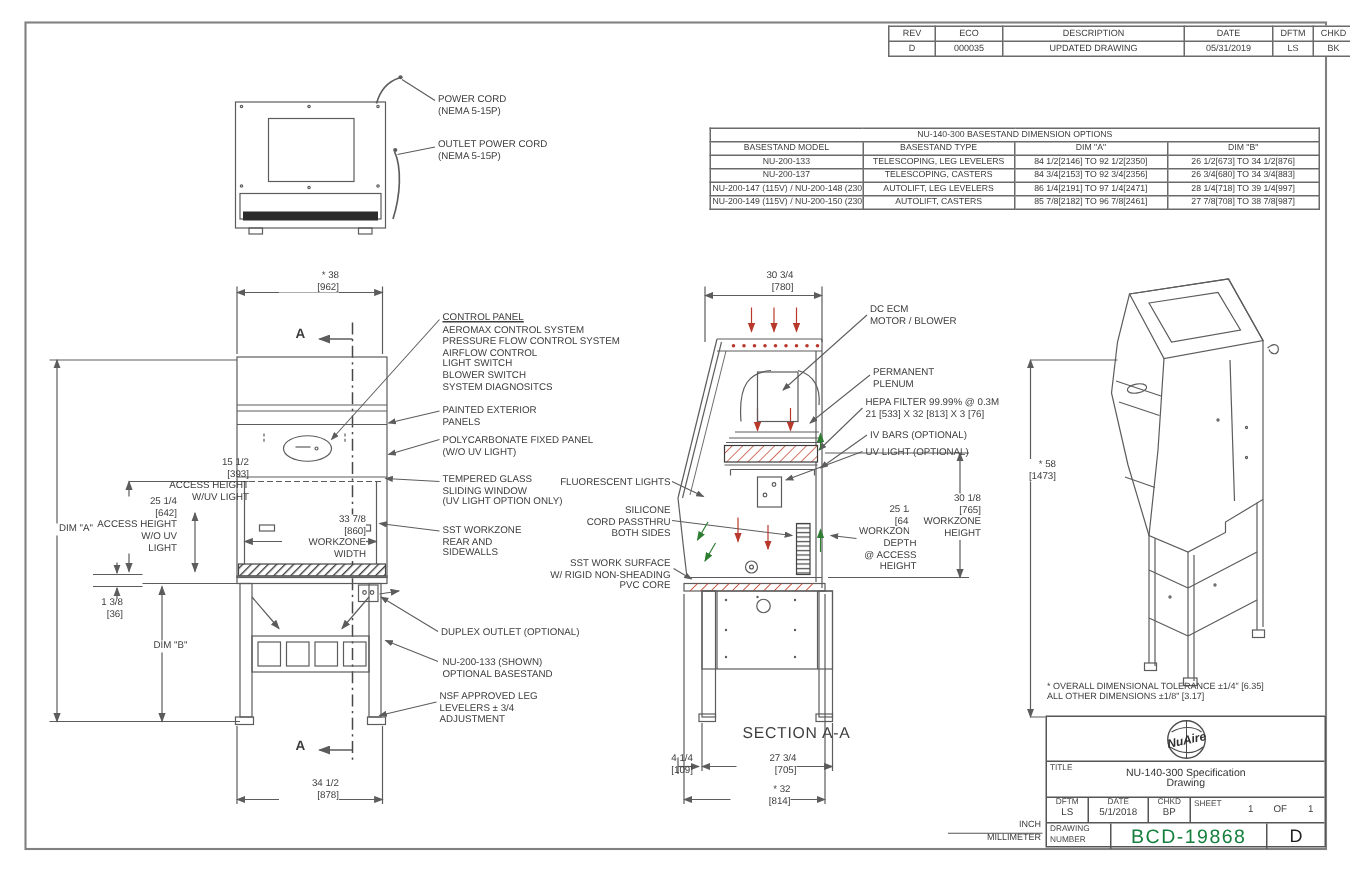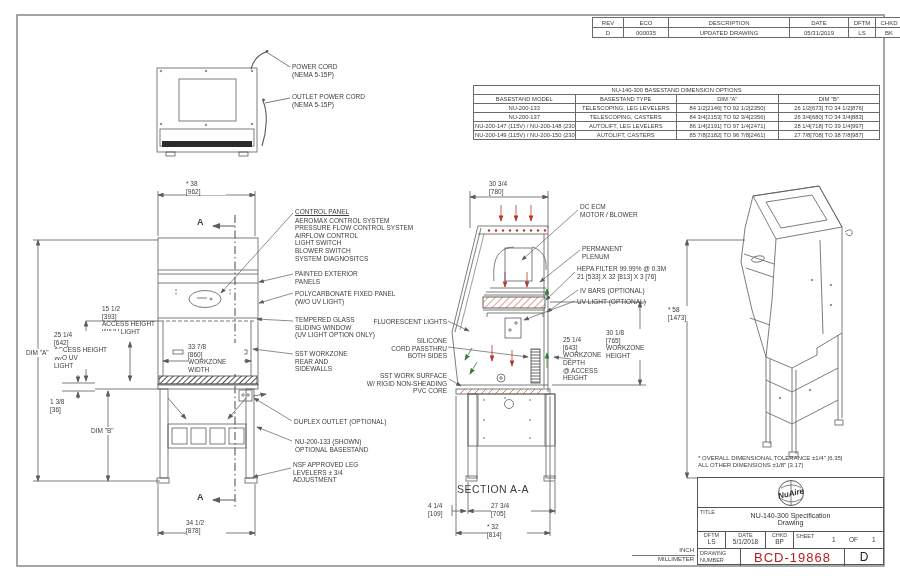--- a/index.html
+++ b/index.html
@@ -1,21 +1,21 @@
 <!DOCTYPE html>
 <html><head>
 <meta charset="utf-8">
 <style>
   html,body{margin:0;padding:0;background:#fff;}
   #sheet{position:relative;width:900px;height:582px;background:#fff;overflow:hidden;
          font-family:"Liberation Sans",sans-serif;}
   svg{position:absolute;left:0;top:0;}
   .lbl{position:absolute;font-family:"Liberation Sans",sans-serif;font-size:6.5px;
        line-height:1.18;color:#3d3d3d;white-space:pre-line;}
-  .ctr{text-align:left;}
+  .ctr{text-align:right;}
   .rgt{text-align:right;}
   .wbg{background:#fff;}
   .u{text-decoration:underline;}
   .secA{font-size:9px;font-weight:bold;color:#3d3d3d;}
   .big{font-size:10.5px;letter-spacing:.5px;}
   .f6{font-size:6px;}
   .dtable{position:absolute;border-collapse:collapse;table-layout:fixed;background:#fff;
           color:#3d3d3d;font-family:"Liberation Sans",sans-serif;}
   .dtable td{border:1px solid #6a6a6a;padding:0 1px;text-align:center;overflow:hidden;
              white-space:nowrap;font-weight:normal;}
@@ -518,21 +518,21 @@
       <span style="position:absolute;left:78px;top:4px;font-size:6.5px">1</span>
     </div>
   </div>
 
   <div class="tb-row" style="top:71px;height:17px;">
     <div style="position:absolute;left:0;top:0;width:42px;height:100%;border-right:1px solid #555;">
       <div class="cell-lab" style="padding:1px 0 0 2px;white-space:pre-line;line-height:1.25">DRAWING
 NUMBER</div>
     </div>
     <div style="position:absolute;left:43px;top:0;width:103px;height:100%;border-right:1px solid #555;">
-      <div style="text-align:center;font-size:13px;letter-spacing:1px;color:#b91c1c;padding-top:1px">BCD-19868</div>
+      <div style="text-align:center;font-size:13px;letter-spacing:1px;color:#15803d;padding-top:1px">BCD-19868</div>
     </div>
     <div style="position:absolute;left:147px;top:0;right:0;height:100%;">
       <div style="text-align:center;font-size:12px;color:#222;padding-top:1px">D</div>
     </div>
   </div>
 </div>
 
 </div>
 
 </body></html>

